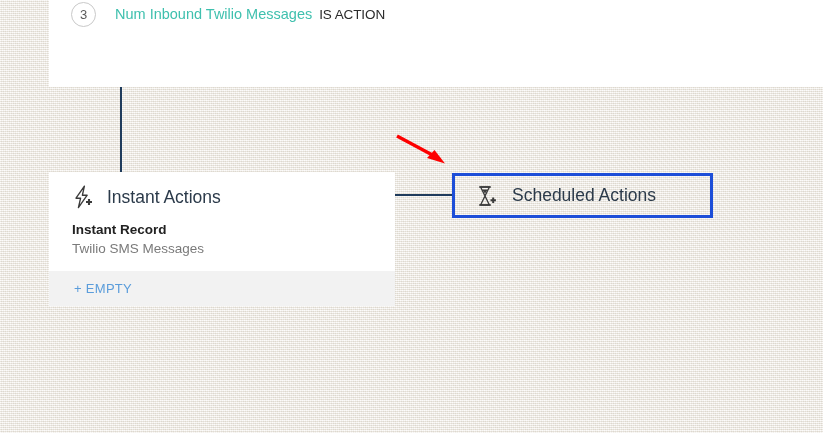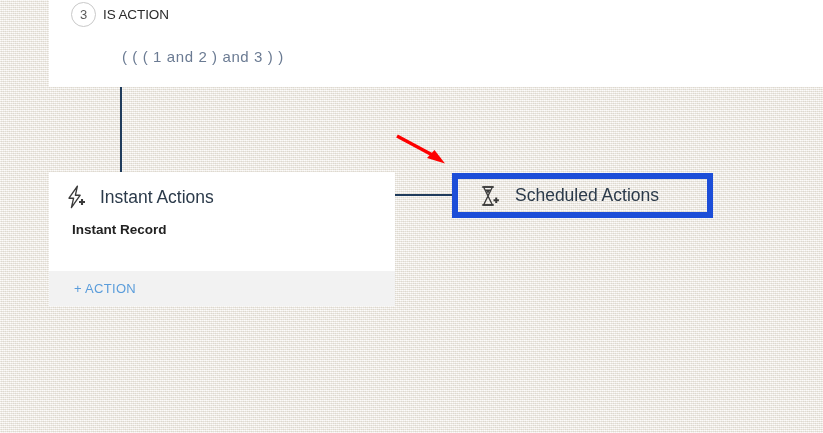--- a/index.html
+++ b/index.html
@@ -122,21 +122,21 @@
     width: 346px;
     height: 134px;
     background: #ffffff;
     z-index: 3;
     box-shadow: 0 0 0 0 rgba(0,0,0,0);
   }
 
   #instant-actions-header {
     display: flex;
     align-items: center;
-    padding: 13px 0 0 16px;
+    padding: 13px 0 0 23px;
   }
   .bolt-icon {
     width: 22px;
     height: 24px;
     flex: 0 0 auto;
   }
   #instant-actions-title {
     margin-left: 13px;
     font-size: 17.5px;
     color: #2b3a4a;
@@ -176,21 +176,21 @@
     cursor: pointer;
   }
 
   
   #scheduled-actions-highlight {
     position: absolute;
     left: 452px;
     top: 173px;
     width: 261px;
     height: 45px;
-    border: 6px solid #1d4ed8;
+    border: 3px solid #1d4ed8;
     box-sizing: border-box;
     z-index: 3;
     background: transparent;
   }
   #scheduled-actions-box {
     position: absolute;
     inset: 0;
     display: flex;
     align-items: center;
   }
@@ -219,48 +219,49 @@
 </style>
 </head>
 <body>
 
 <div id="canvas-texture"></div>
 
 <div id="criteria-panel">
 
   <div id="criteria-row">
     <div class="criteria-number-badge">3</div>
+    <div class="criteria-field-name">Num Inbound Twilio Messages</div>
     <div class="criteria-operator">IS ACTION</div>
   </div>
 
   <div id="criteria-pattern-row">
-    <span id="criteria-pattern-value">( ( ( 1 and 2 ) and 3 ) )</span>
   </div>
 
 </div>
 
 <div id="connector-vertical"></div>
 <div id="connector-horizontal"></div>
 
 <div id="instant-actions-card">
 
   <div id="instant-actions-header">
     <svg class="bolt-icon" viewBox="0 0 22 24">
       <path d="M12.4 1.2 L4.0 13.2 L8.6 13.2 L6.4 22.6 L15.2 10.2 L10.4 10.2 Z" fill="none" stroke="#3b3b3b" stroke-width="1.35" stroke-linejoin="round" stroke-linecap="round"></path>
       <path d="M17.0 14.0 L17.0 20.0 M14.0 17.0 L20.0 17.0" stroke="#3b3b3b" stroke-width="2.1" stroke-linecap="butt"></path>
     </svg>
     <div id="instant-actions-title">Instant Actions</div>
   </div>
 
   <div id="instant-action-item">
     <div id="instant-action-name">Instant Record</div>
+    <div id="instant-action-object">Twilio SMS Messages</div>
   </div>
 
   <div id="instant-actions-footer">
-    <span id="add-action-link">+ ACTION</span>
+    <span id="add-action-link">+ EMPTY</span>
   </div>
 
 </div>
 
 <div id="scheduled-actions-highlight">
   <div id="scheduled-actions-box">
     <svg class="hourglass-icon" viewBox="0 0 22 24">
       <path d="M3.6 3.0 L14.4 3.0 M3.6 21.0 L14.4 21.0" stroke="#3b3b3b" stroke-width="1.4" stroke-linecap="round"></path>
       <path d="M4.6 3.0 L13.4 3.0 L9.0 12.0 L13.4 21.0 L4.6 21.0 L9.0 12.0 Z" fill="none" stroke="#3b3b3b" stroke-width="1.35" stroke-linejoin="round"></path>
       <path d="M6.2 5.6 L11.8 5.6 L9.0 9.6 Z" fill="#3b3b3b"></path>

